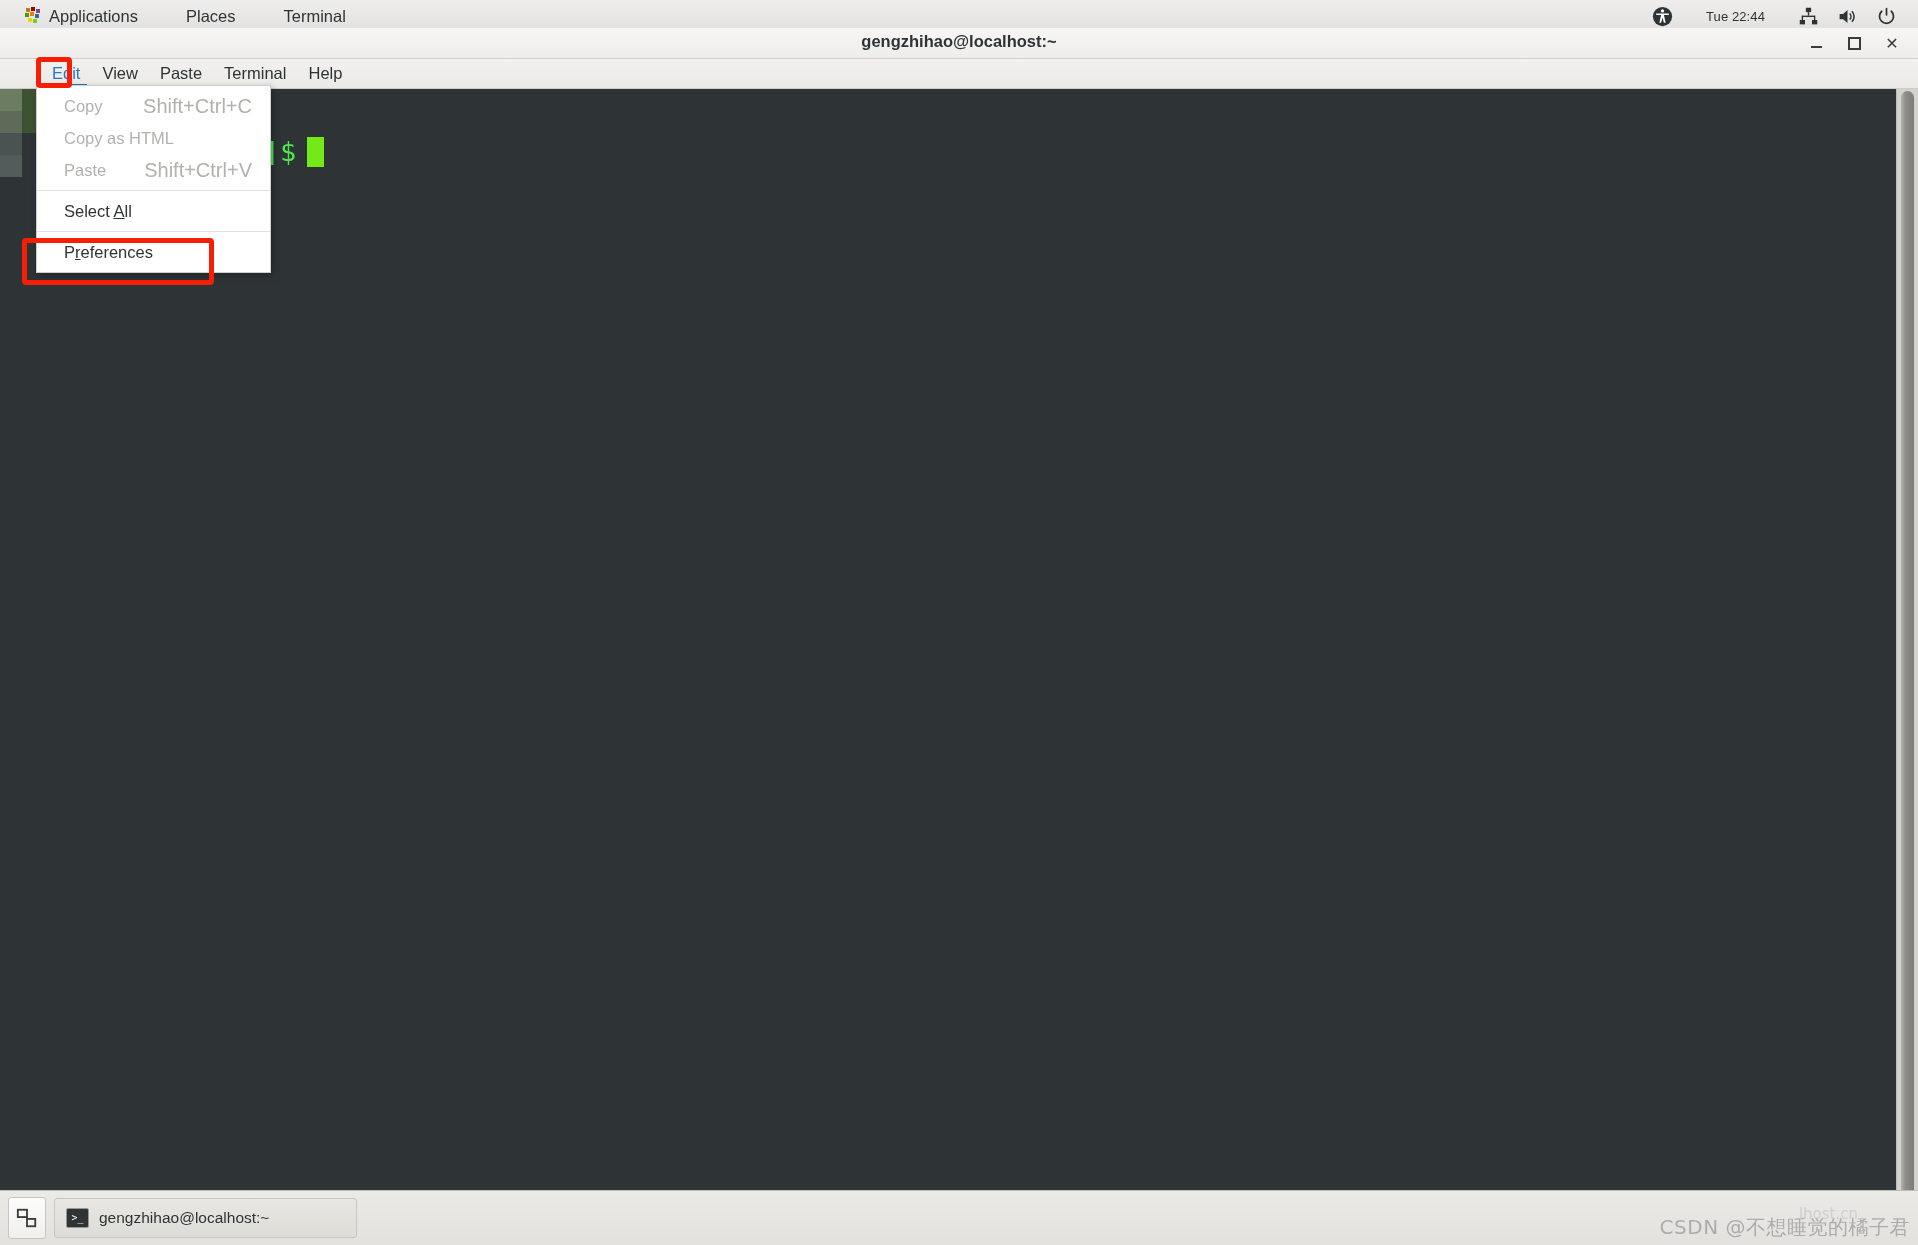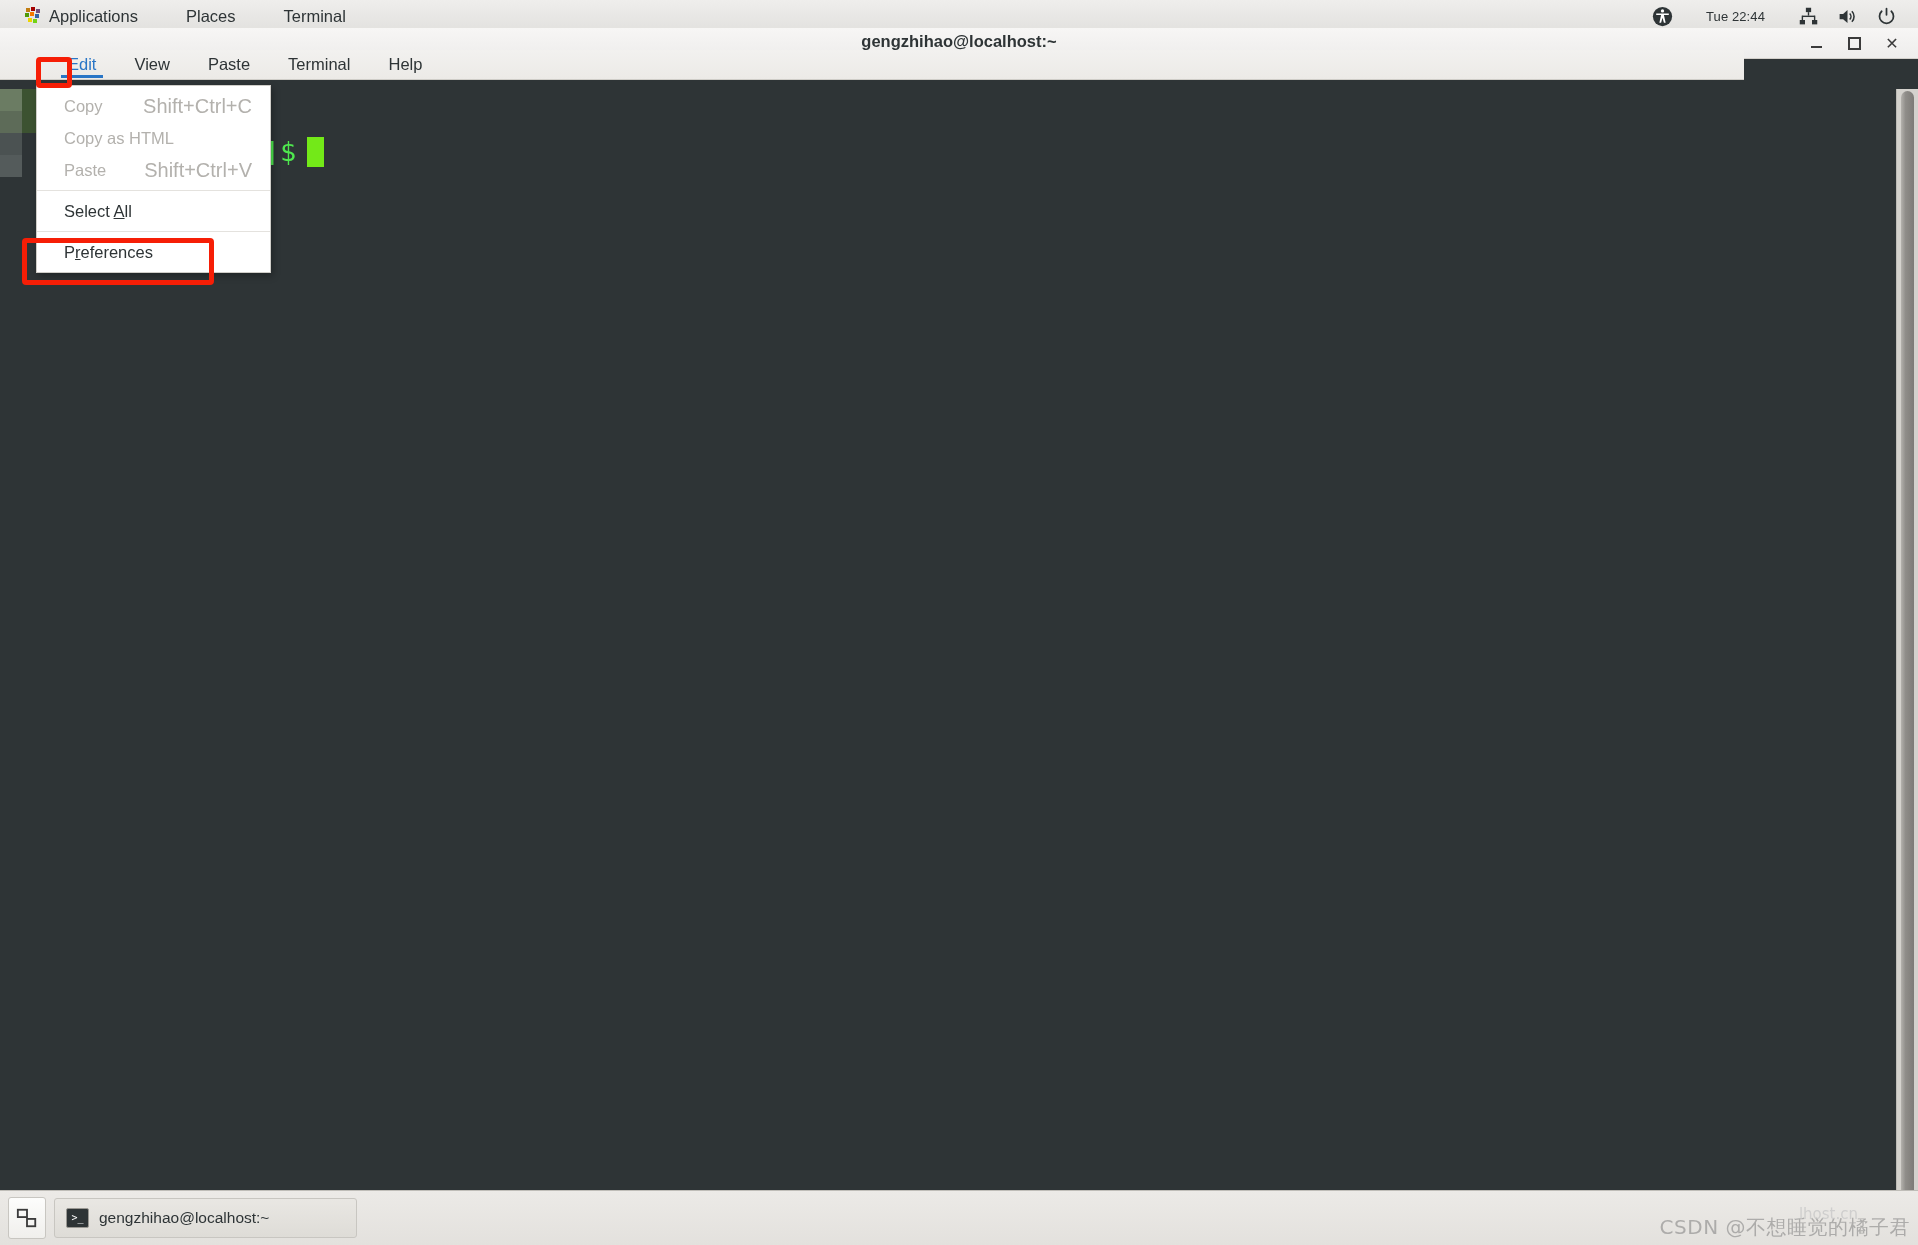--- a/index.html
+++ b/index.html
@@ -86,28 +86,27 @@
     font-size: 15px;
     line-height: 1;
   }
   .wc-min::before { content: ""; display: block; width: 11px; height: 2px; background: #3b3b3b; margin-top: 7px; }
   .wc-max::before { content: ""; display: block; width: 9px; height: 9px; border: 2px solid #3b3b3b; }
   .wc-close { font-family: "DejaVu Sans", sans-serif; font-weight: bold; font-size: 16px; }
 
   
   #menubar {
     position: absolute;
-    left: 0; top: 22px;
-    width: 1744px; height: 30px;
+    left: 0; top: 31px;
+    width: 1918px; height: 30px;
     background: linear-gradient(to bottom, #f2f1ef 0%, #eceae7 100%);
     border-bottom: 1px solid #cfcdc8;
     display: flex;
     align-items: stretch;
     box-sizing: border-box;
-    gap: 16px;
   }
   .menu-btn {
     display: flex; align-items: center;
     padding: 0 11px;
     font-size: 16.5px;
     color: #2e3436;
     position: relative;
   }
   .menu-btn.active {
     color: #2a76c6;

